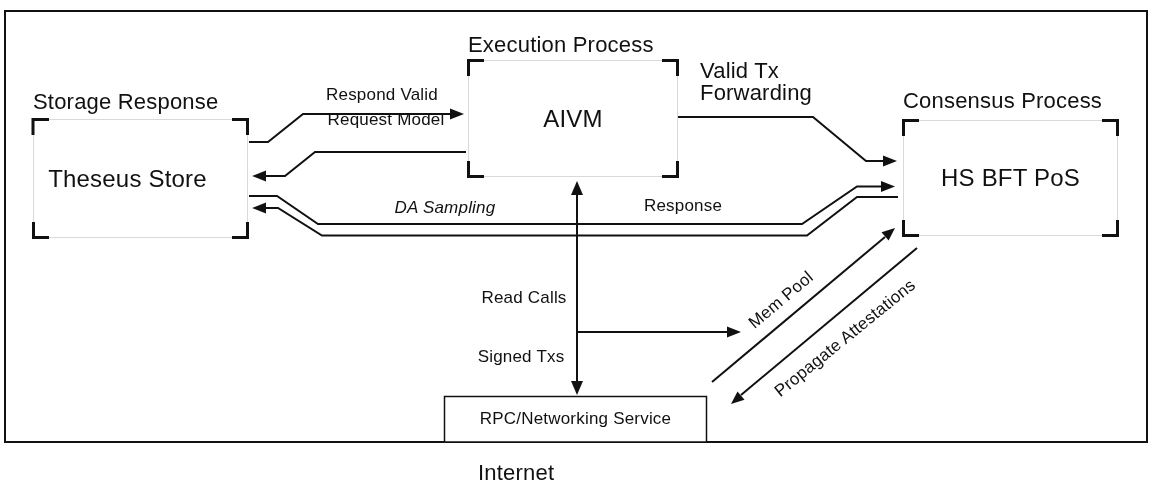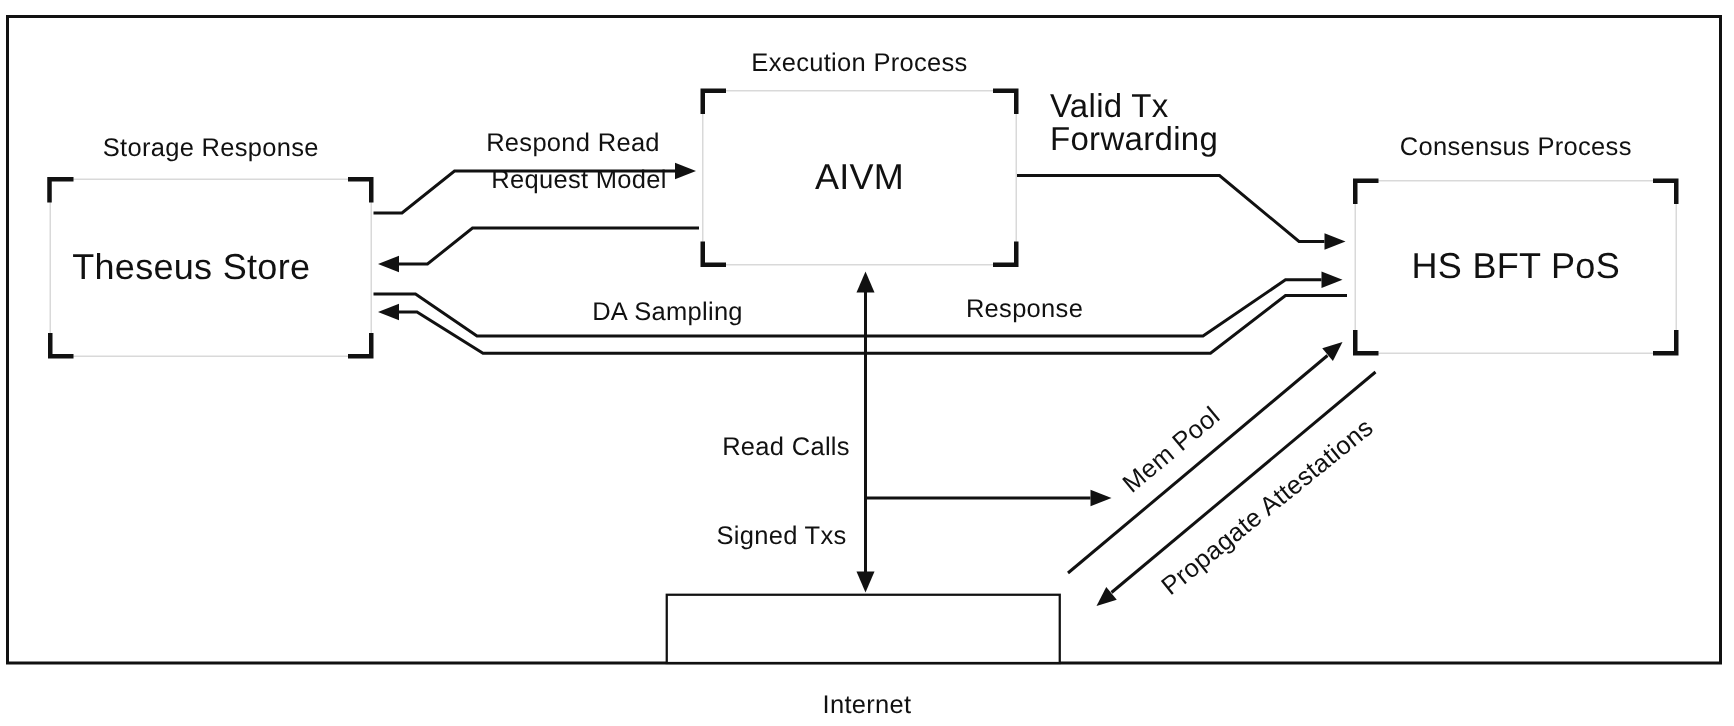--- a/index.html
+++ b/index.html
@@ -3,21 +3,21 @@
 <meta charset="utf-8">
 <style>
   html,body{margin:0;padding:0;background:#ffffff;}
   .stage{
     position:relative;width:1156px;height:484px;background:#ffffff;
     font-family:"Liberation Sans",sans-serif;color:#111111;overflow:hidden;
   }
   .stage svg{position:absolute;left:0;top:0;}
   .lbl{position:absolute;color:#111111;letter-spacing:0.2px;line-height:1.25;}
   .edge-lbl{font-size:17px;white-space:nowrap;transform:translate(-50%,-50%);}
-  .proc-lbl{font-size:17px;text-align:center;}
+  .proc-lbl{font-size:22px;text-align:left;}
   .box-lbl{font-size:24px;display:flex;align-items:center;justify-content:center;text-align:left;}
   .rot{transform-origin:center center;}
 </style>
 </head>
 <body>
 
 <div class="stage">
 
   <svg width="1156" height="484" viewBox="0 0 1156 484">
 
@@ -91,25 +91,26 @@
     </g>
   </svg>
 
   <div class="lbl proc-lbl" style="left:33px;top:88px;width:215px;">Storage Response</div>
   <div class="lbl proc-lbl" style="left:468px;top:31px;width:210px;">Execution Process</div>
   <div class="lbl proc-lbl" style="left:903px;top:87px;width:215px;">Consensus Process</div>
 
   <div class="lbl box-lbl" style="left:20px;top:119px;width:215px;height:119px;">Theseus Store</div>
   <div class="lbl box-lbl" style="left:468px;top:60px;width:210px;height:117px;">AIVM</div>
   <div class="lbl box-lbl" style="left:903px;top:120px;width:215px;height:116px;">HS BFT PoS</div>
+  <div class="lbl box-lbl" style="left:444px;top:396px;width:263px;height:46px;font-size:17px;">RPC/Networking Service</div>
 
-  <div class="lbl edge-lbl" style="left:382px;top:95px;">Respond Read</div>
+  <div class="lbl edge-lbl" style="left:382px;top:95px;">Respond Valid</div>
   <div class="lbl edge-lbl" style="left:386px;top:120px;">Request Model</div>
   <div class="lbl" style="left:700px;top:60px;width:98px;font-size:22px;line-height:22px;text-align:left;">Valid Tx Forwarding</div>
-  <div class="lbl edge-lbl" style="left:445px;top:208px;">DA Sampling</div>
+  <div class="lbl edge-lbl" style="left:445px;top:208px;font-style:italic;">DA Sampling</div>
   <div class="lbl edge-lbl" style="left:683px;top:206px;">Response</div>
   <div class="lbl edge-lbl" style="left:524px;top:298px;">Read Calls</div>
   <div class="lbl edge-lbl" style="left:521px;top:357px;">Signed Txs</div>
   <div class="lbl edge-lbl rot" style="left:781px;top:300px;transform:translate(-50%,-50%) rotate(-40deg);">Mem Pool</div>
   <div class="lbl edge-lbl rot" style="left:845px;top:338px;transform:translate(-50%,-50%) rotate(-39deg);">Propagate Attestations</div>
 
   <div class="lbl proc-lbl" style="left:478px;top:459px;width:200px;">Internet</div>
 
 </div>
 

